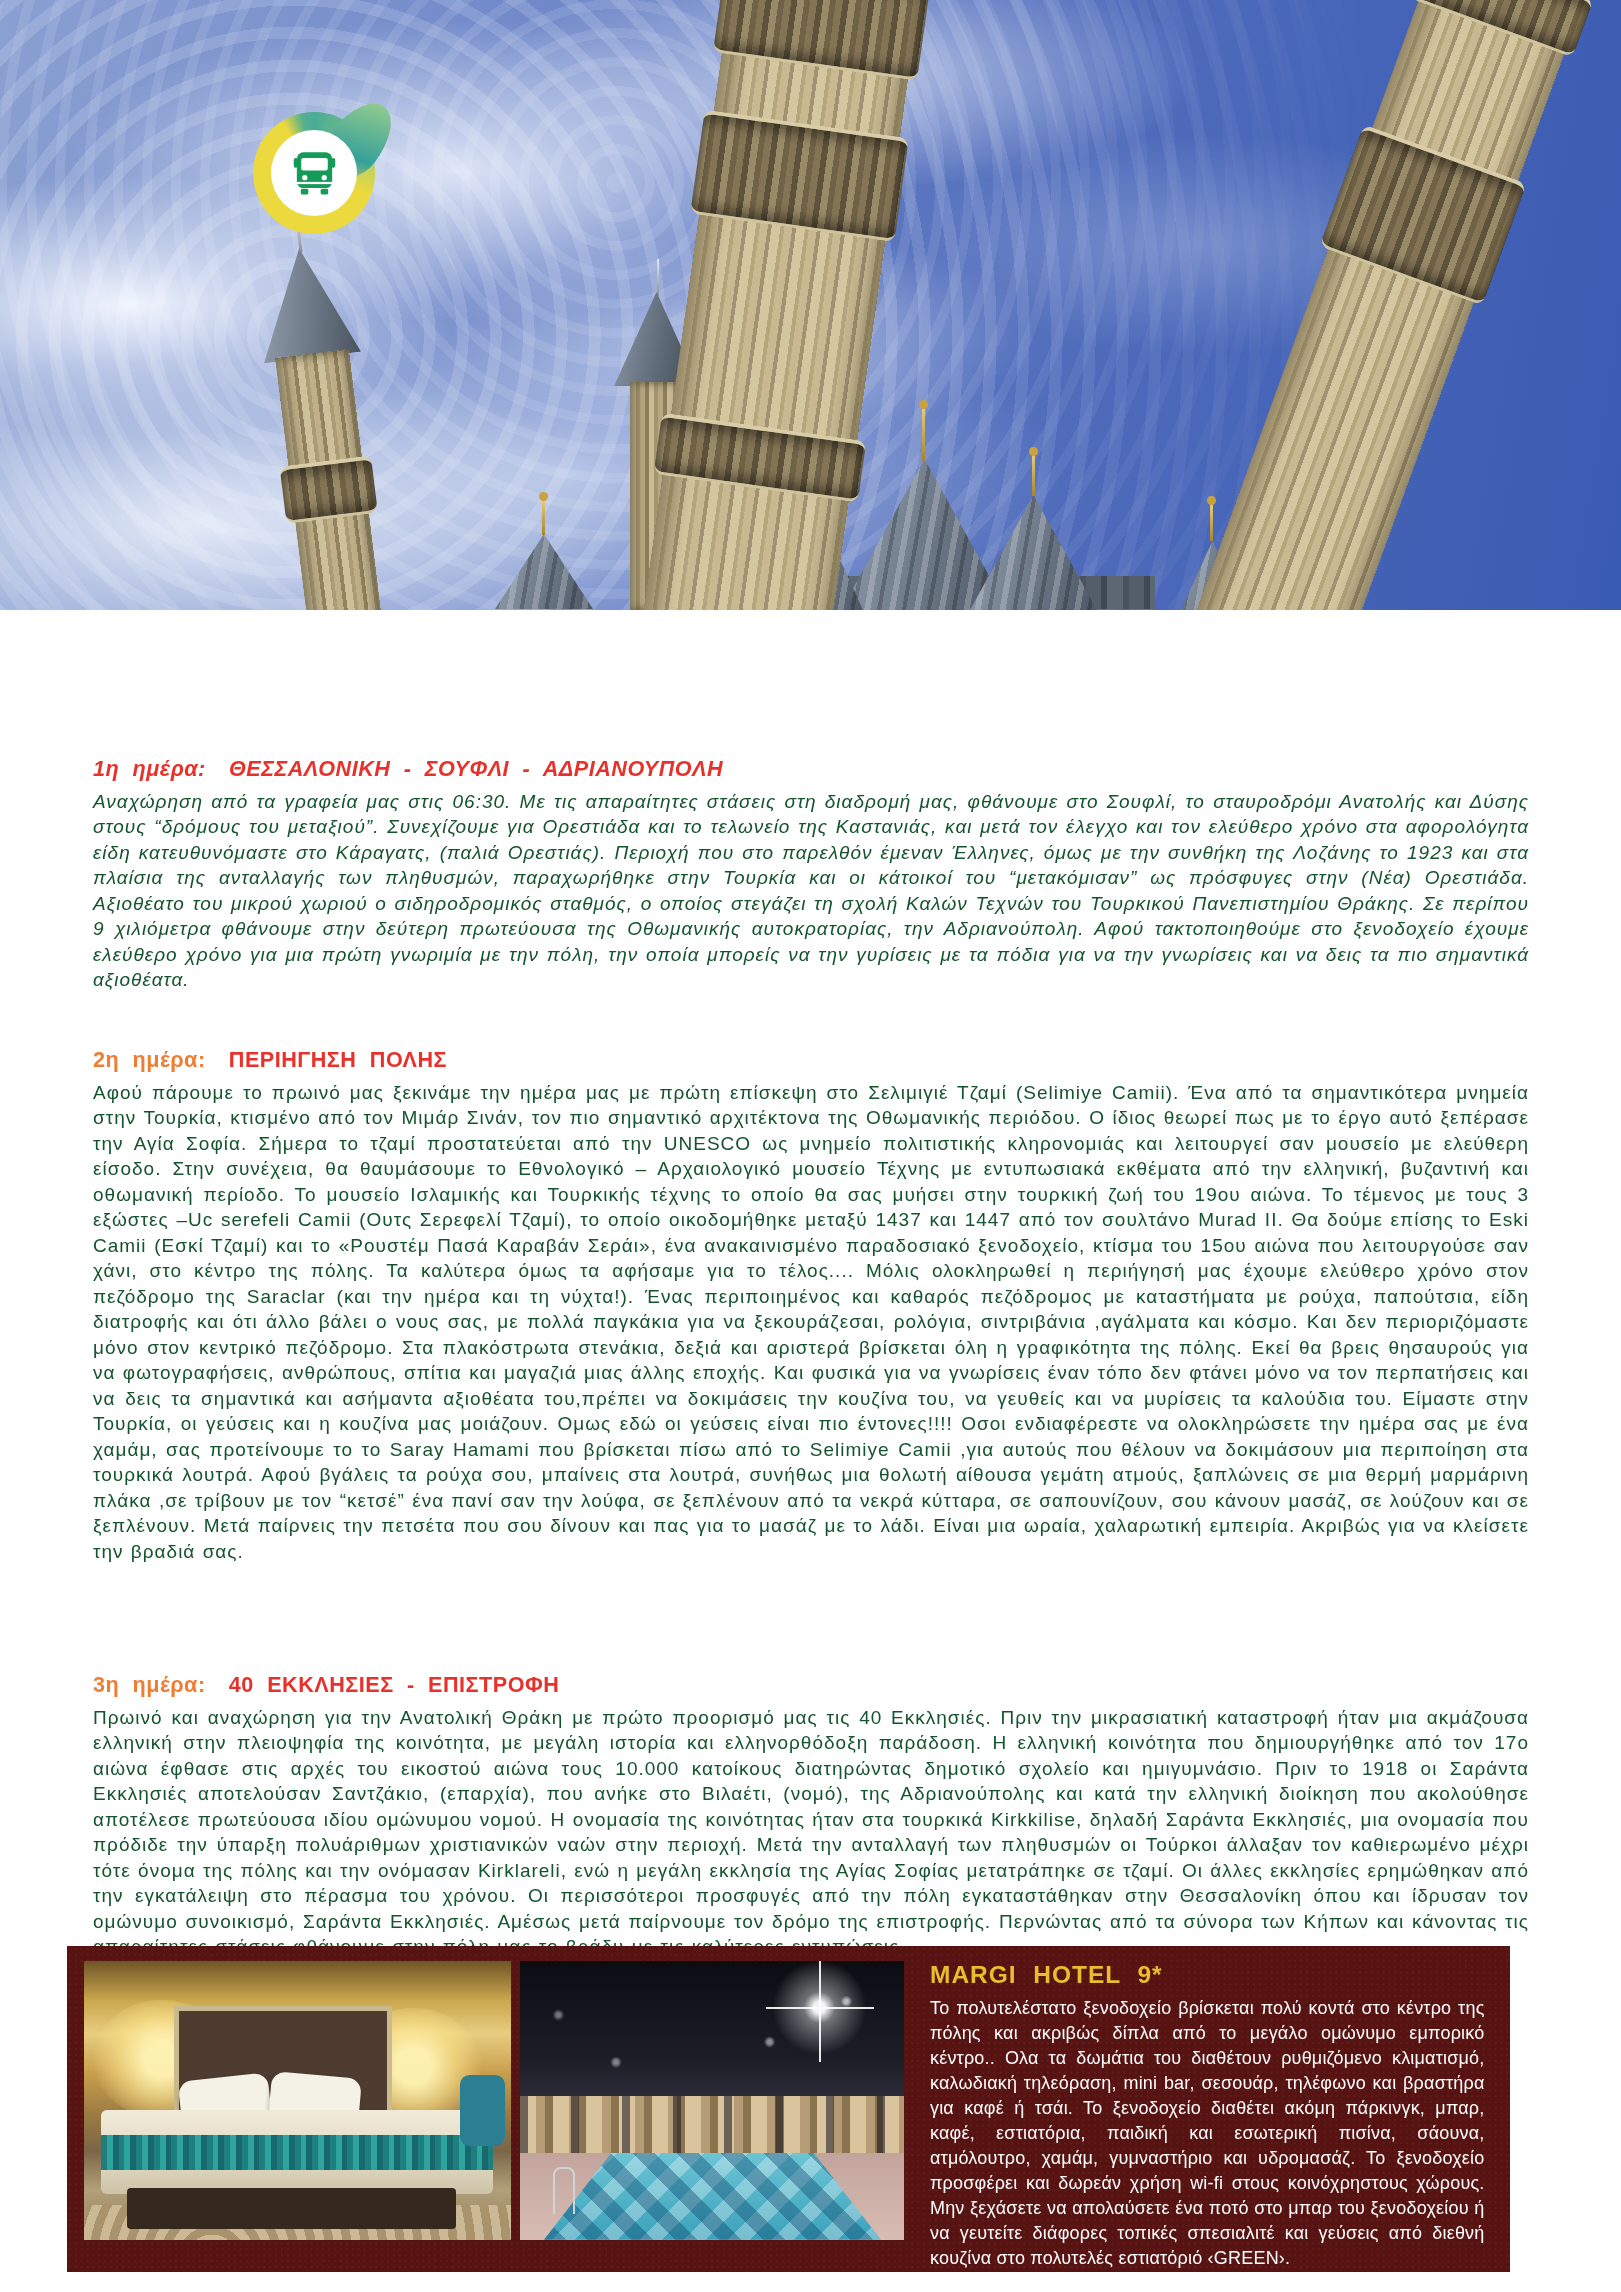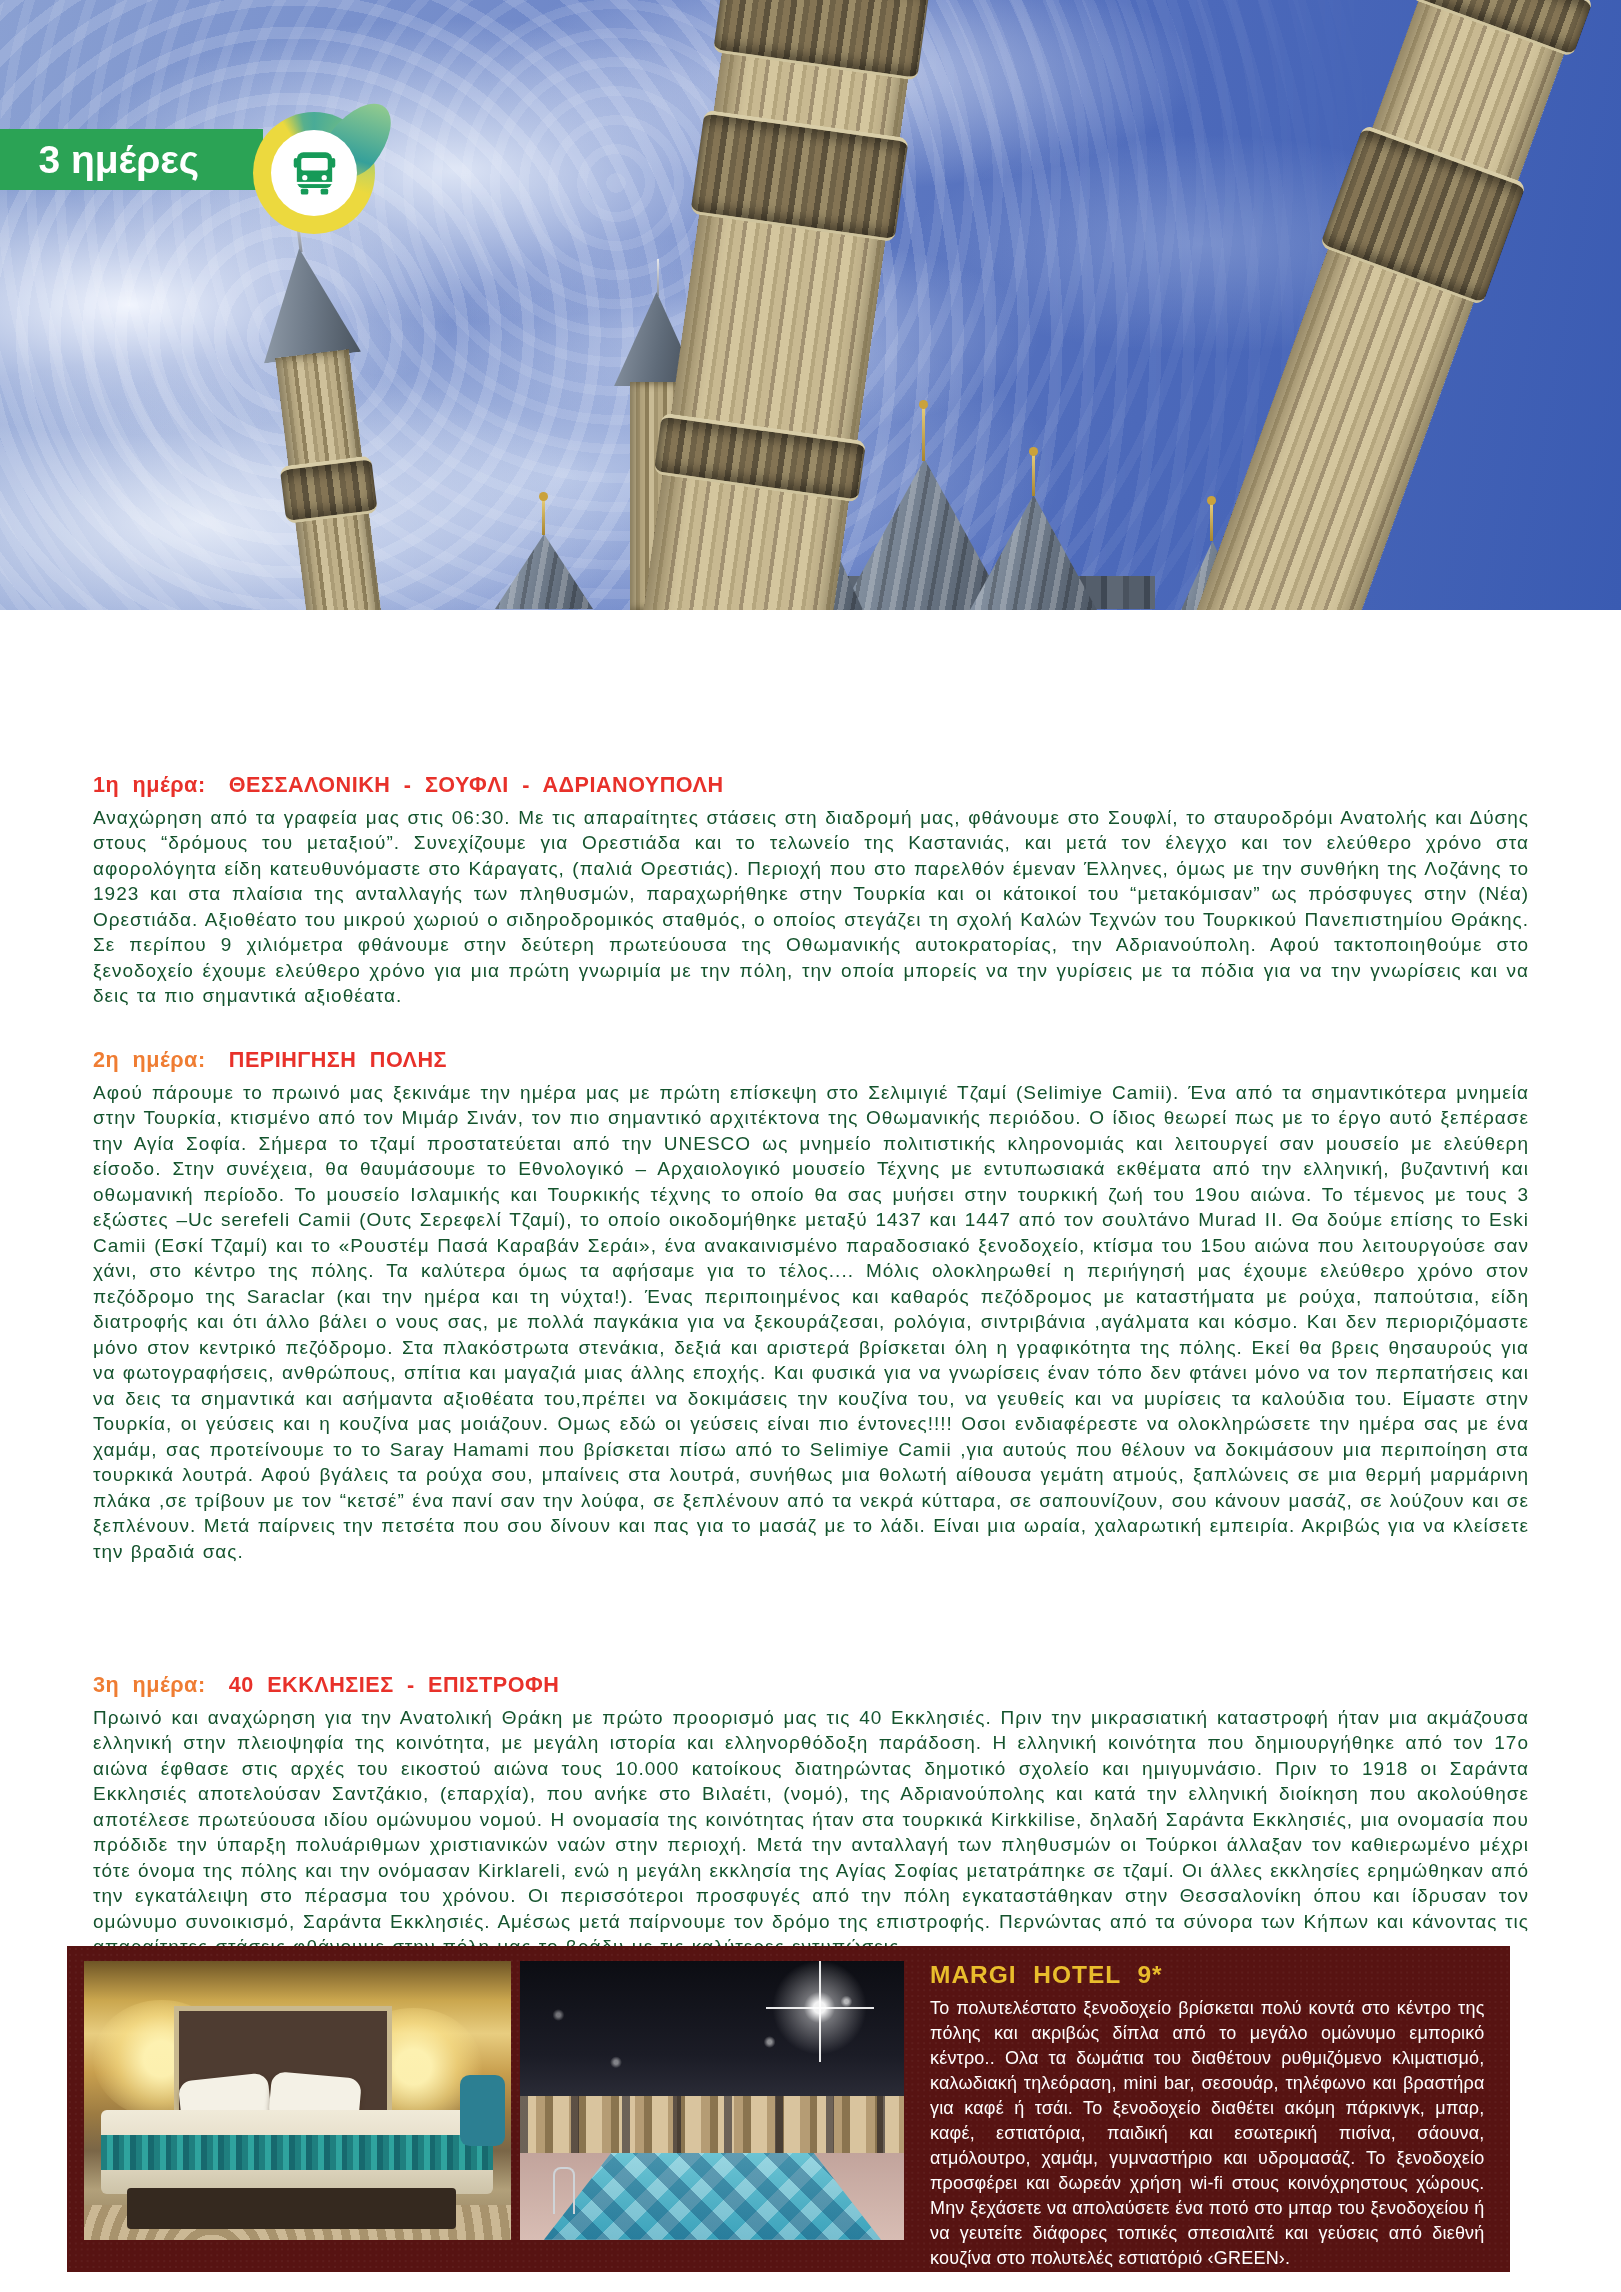--- a/index.html
+++ b/index.html
@@ -84,21 +84,21 @@
     transform:scale(.88,1.14);white-space:nowrap;}
 
   
   .day{position:absolute;left:93px;width:1436px;}
   .day-head{margin:0 0 6.9px 0;font-size:21.6px;font-weight:700;letter-spacing:0.5px;word-spacing:6.9px;}
   .day-label{color:#e8312a;margin-right:9.8px;}
   .day.orange .day-label{color:#ef7d33;}
   .day-route{color:#e8312a;}
   .day-text{margin:0;color:#14532d;font-size:19px;line-height:25.5px;letter-spacing:1px;word-spacing:1px;
     text-align:justify;}
-  .day1{top:772px;} .day2{top:1047px;} .day3{top:1672px;}
+  .day1{top:756px;font-style:italic;} .day2{top:1047px;} .day3{top:1672px;}
 
   
   .hotel-box{position:absolute;top:1946px;left:67px;width:1443px;height:326px;background:#571312;
     background-image:radial-gradient(rgba(255,255,255,.045) 1px,transparent 1px);background-size:5.9px 5.9px;
     box-sizing:border-box;padding:14.7px 15.7px 14.7px 16.7px;display:flex;gap:9.8px;}
   .ph{position:relative;height:279px;flex:none;overflow:hidden;}
   .ph-room{width:427px;}
   .ph-pool{width:384px;}
   .hotel-info{flex:1;padding:0 9.8px 0 15.7px;color:#fff;}
   .hotel-name{margin:0 0 6.9px 0;color:#e9bd2c;font-size:24.5px;font-weight:800;letter-spacing:1px;word-spacing:8.8px;}
@@ -186,23 +186,20 @@
       <div class="band b2"></div>
       <div class="band b3"></div>
     </div>
 
     <div class="minaret-right">
       <div class="shaft"></div>
       <div class="band b2"></div>
       <div class="band b1"></div>
     </div>
 
-    <div class="ribbon">
-      <span class="ribbon-text">3 ημέρες</span>
-    </div>
     <div class="badge">
       <div class="badge-leaf"></div>
       <div class="badge-inner">
         <svg class="bus" viewBox="0 0 24 24" aria-hidden="true">
           <rect x="2.6" y="5" width="1.8" height="4.4" rx="0.9" fill="#169a58"></rect>
           <rect x="19.6" y="5" width="1.8" height="4.4" rx="0.9" fill="#169a58"></rect>
           <rect x="4" y="2.4" width="16" height="16.2" rx="3" fill="#169a58"></rect>
           <rect x="6" y="5" width="12" height="5.6" rx="0.9" fill="#ffffff"></rect>
           <circle cx="7.6" cy="13.9" r="1.2" fill="#ffffff"></circle>
           <circle cx="16.4" cy="13.9" r="1.2" fill="#ffffff"></circle>

